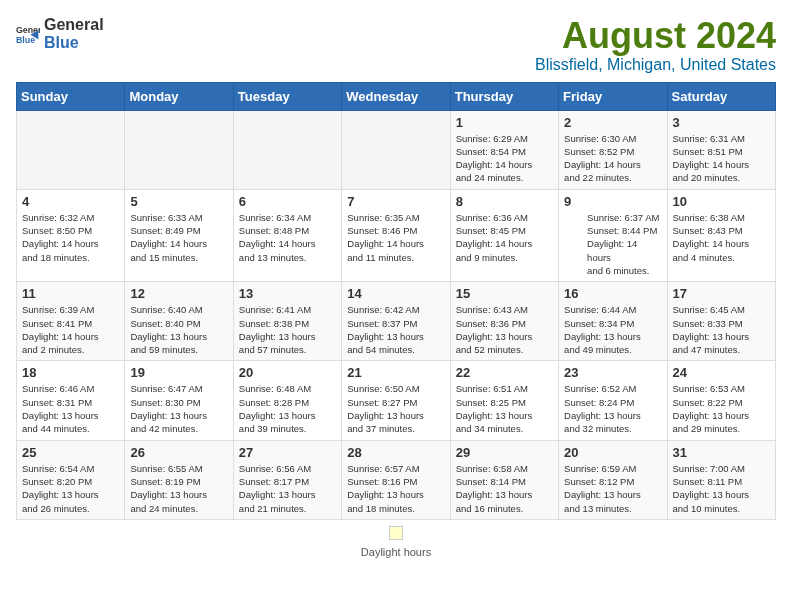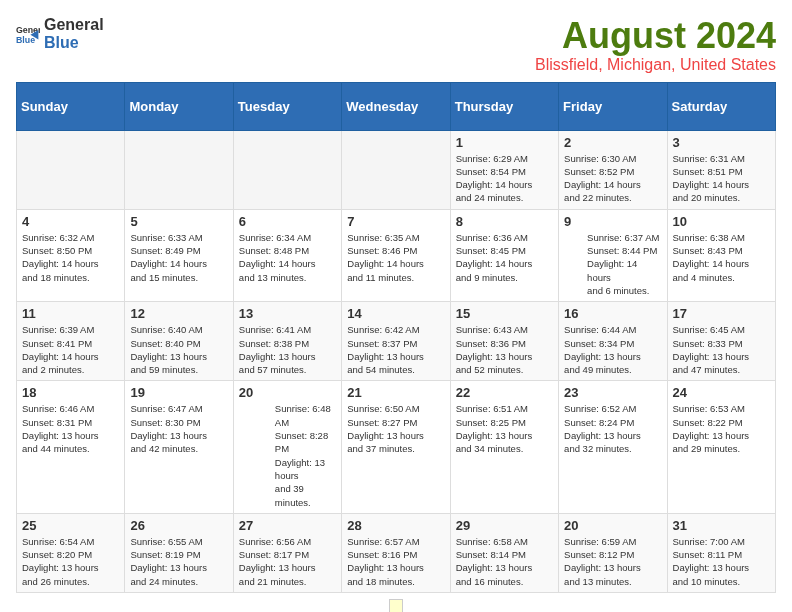--- a/index.html
+++ b/index.html
@@ -29,33 +29,33 @@
       text-align: right;
     }
     .month-title {
       font-size: 36px;
       font-weight: bold;
       color: #4d7c0f;
       line-height: 1.1;
     }
     .location-title {
       font-size: 16px;
-      color: #ef4444;
+      color: #0369a1;
     }
     .calendar {
       width: 100%;
       border-collapse: collapse;
       border: 1px solid #ccc;
     }
     .calendar th {
       background-color: #2e6db4;
       color: #fff;
       font-size: 13px;
       font-weight: bold;
-      padding: 16px 4px;
+      padding: 6px 4px;
       text-align: left;
       border: 1px solid #2060a0;
       margin-top: 44px;
     }
     .calendar td {
       vertical-align: top;
       padding: 4px 5px;
       font-size: 10px;
       color: #333;
       border: 1px solid #ddd;
@@ -273,21 +273,21 @@
         </td>
         <td>
           <span class="day-num">19</span>
           <div class="day-info" style="white-space: pre-line;">Sunrise: 6:47 AM
 Sunset: 8:30 PM
 Daylight: 13 hours
 and 42 minutes.</div>
         </td>
         <td>
           <span class="day-num">20</span>
-          <div class="day-info" style="white-space: pre-line; margin-left: 36px;">Sunrise: 6:48 AM
+          <div class="day-info" style="white-space: pre-line;">Sunrise: 6:48 AM
 Sunset: 8:28 PM
 Daylight: 13 hours
 and 39 minutes.</div>
         </td>
         <td>
           <span class="day-num">21</span>
           <div class="day-info" style="white-space: pre-line;">Sunrise: 6:50 AM
 Sunset: 8:27 PM
 Daylight: 13 hours
 and 37 minutes.</div>

